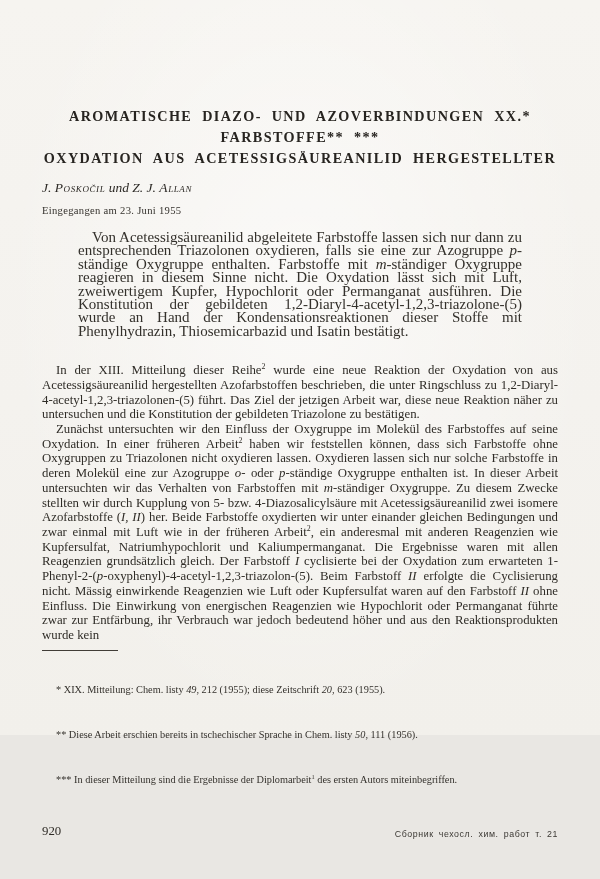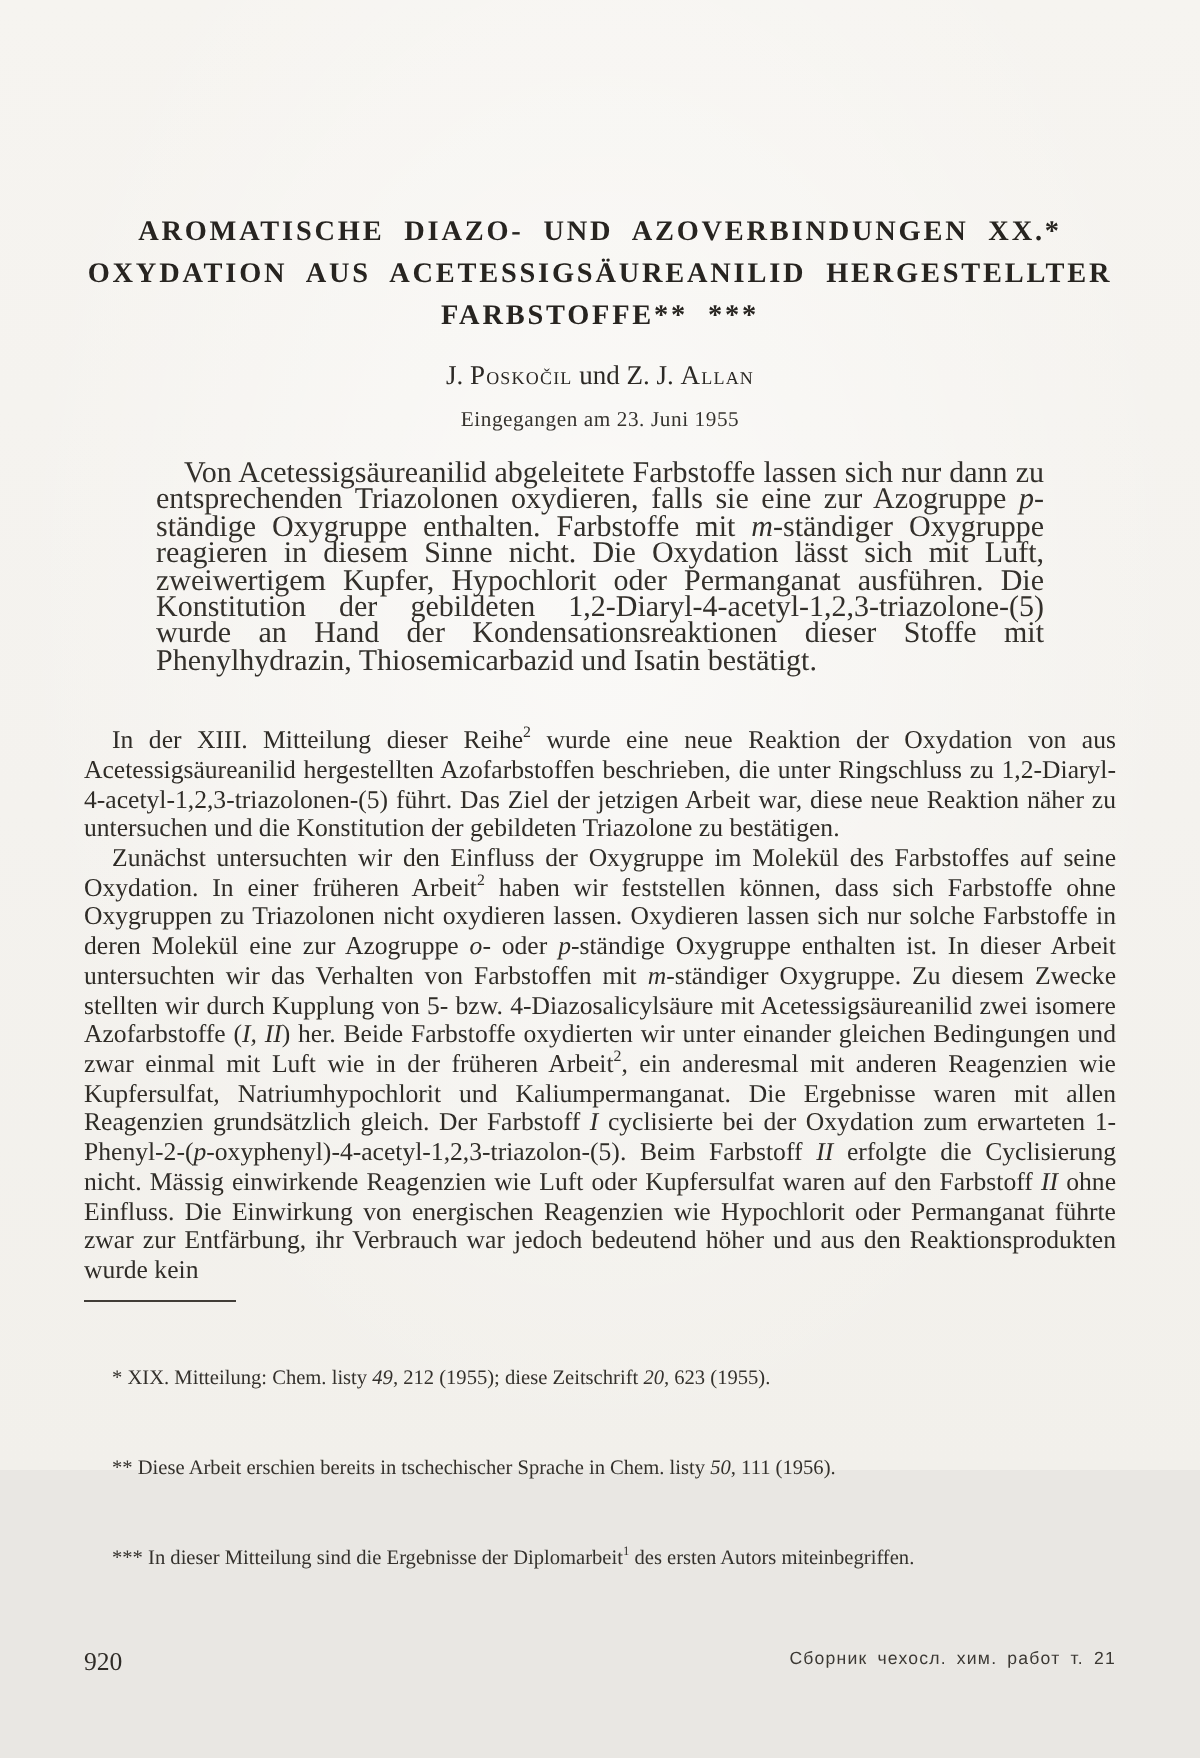--- a/index.html
+++ b/index.html
@@ -27,37 +27,36 @@
   .title-line{
     font-weight:bold;
     font-size:14.2px;
     line-height:21px;
     letter-spacing:1.4px;
     word-spacing:5px;
     color:#272420;
   }
   .authors-line{
     margin-top:11px;
-    text-align:center;
     font-size:13.5px;
     color:#2c2925;
+    font-style:italic;
   }
   .sc{font-variant:small-caps;letter-spacing:.6px;}
   .affiliation{
     margin-top:5px;
     font-style:italic;
     font-size:10.6px;
     line-height:12.8px;
     text-align:justify;
     text-align-last:center;
     color:#35322d;
   }
   .received{
     margin-top:9px;
-    text-align:center;
     font-size:10.6px;
     letter-spacing:.3px;
     color:#35322d;
   }
   
   .abstract{
     margin:15px 36px 0 36px;
     font-size:15px;
     line-height:13.4px;
     text-align:justify;
@@ -89,21 +88,21 @@
     color:#34312c;
   }
   .footnotes .fn{text-indent:14px;margin-top:32px;}
   
   .footer{
     position:absolute;
     left:42px;right:42px;
     top:824px;
     display:flex;
     justify-content:space-between;
-    align-items:flex-start;
+    align-items:flex-end;
   }
   .page-number{
     font-size:12.8px;
     color:#2f2c27;
   }
   .journal-footer{
     font-family:Liberation Sans, sans-serif;
     font-size:8.8px;
     letter-spacing:.6px;
     word-spacing:2px;
@@ -111,22 +110,22 @@
   }
 </style>
 </head>
 <body>
 
 <div class="page">
   <div class="content">
 
     <div class="title-block">
       <div class="title-line">AROMATISCHE DIAZO- UND AZOVERBINDUNGEN XX.*</div>
+      <div class="title-line">FARBSTOFFE** ***</div>
       <div class="title-line">OXYDATION AUS ACETESSIGSÄUREANILID HERGESTELLTER</div>
-      <div class="title-line">FARBSTOFFE** ***</div>
     </div>
 
     <div class="authors-line">
       <span>J.</span>
       <span class="sc">Poskočil</span>
       <span>und</span>
       <span>Z. J.</span>
       <span class="sc">Allan</span>
     </div>
 

